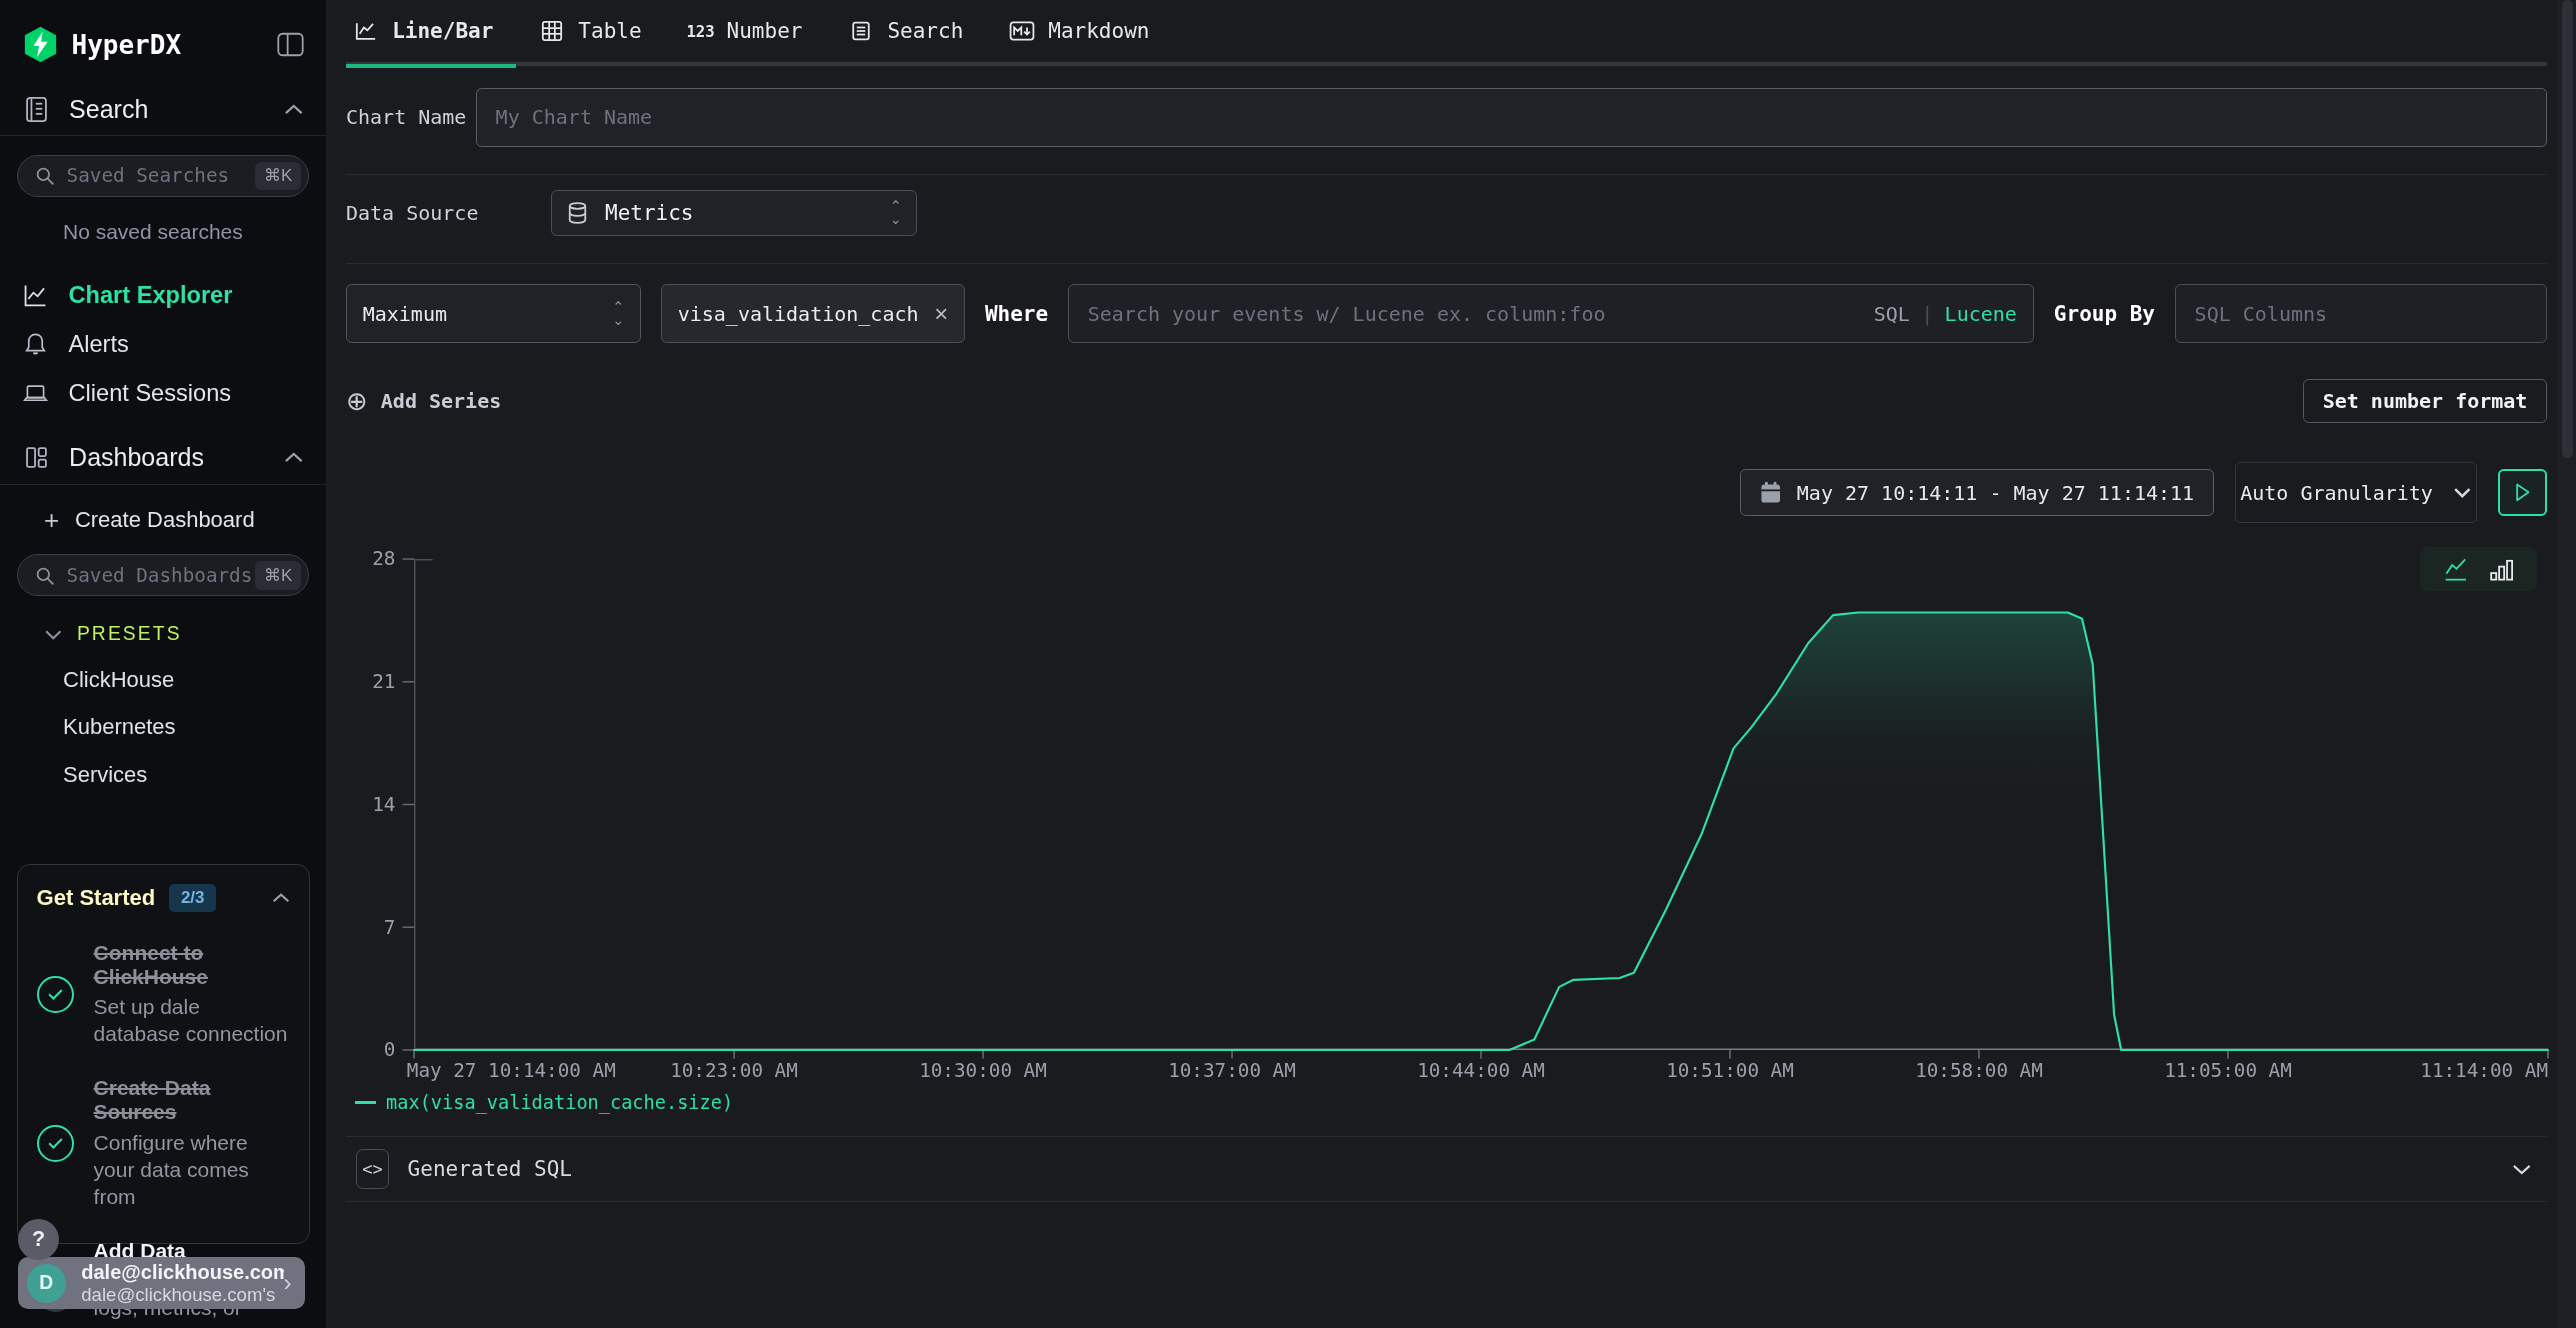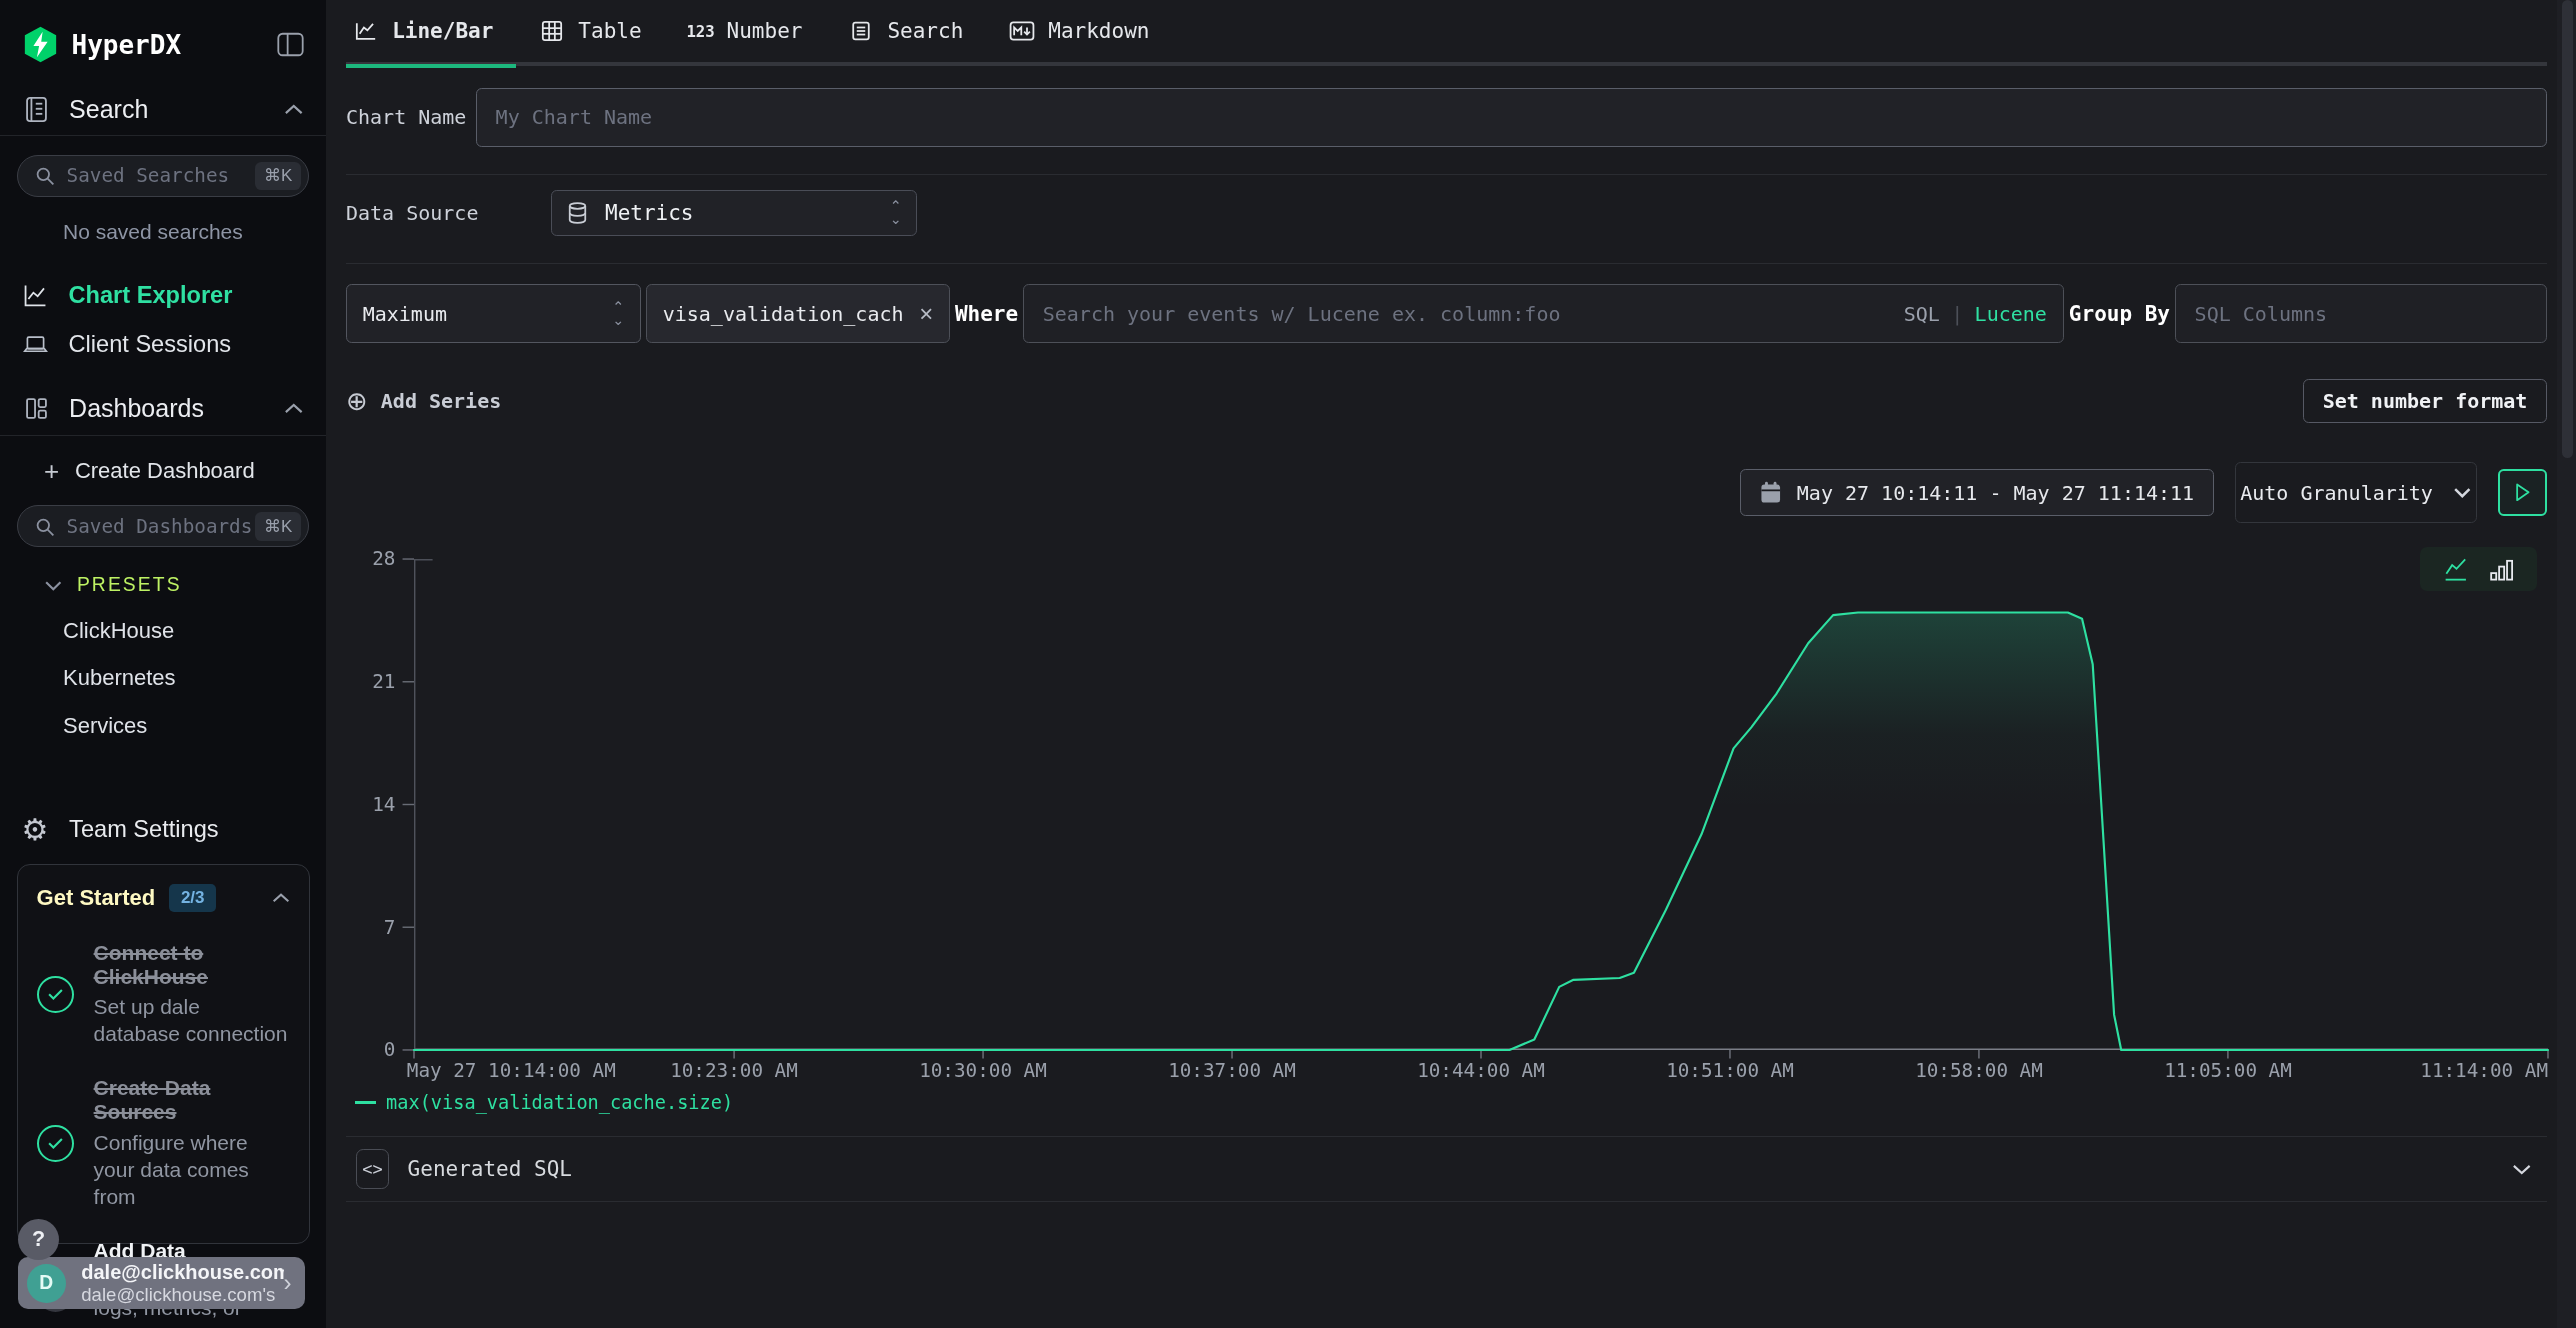--- a/index.html
+++ b/index.html
@@ -104,21 +104,21 @@
   .hdivider { border-top:1.4px solid #2a2c31; margin-top:27px; }
 
   .row-datasource { display:flex; align-items:center; margin-top:15.7px; }
   .row-datasource .field-label { width:205px; flex:0 0 205px; }
   .select-box { display:flex; align-items:center; background:#212227; border:1.4px solid #4a4d57; border-radius:5.7px; cursor:pointer; }
   .ds-select { width:366px; height:46px; padding:0 14.3px; }
   .ds-select .db-icon { width:23px; height:24px; color:#c9cdd5; }
   .ds-select .sel-text { font-family:"DejaVu Sans Mono",monospace; font-size:21px; color:#f0f2f5; margin-left:15.7px; flex:1; }
   .updown { color:#8b91a0; font-size:14.3px; line-height:13px; text-align:center; }
 
-  .row-series { display:flex; align-items:center; margin-top:20px; gap:5px; }
+  .row-series { display:flex; align-items:center; margin-top:20px; gap:20px; }
   .agg-select { width:295px; height:59px; padding:0 15.7px; border-color:#53565f; }
   .agg-select .sel-text { font-family:"DejaVu Sans Mono",monospace; font-size:20px; color:#e9ebef; flex:1; }
   .metric-tag { display:flex; align-items:center; height:59px; background:#27282e; border:1.4px solid #4d5058; border-radius:5.7px; padding:0 15.7px; }
   .metric-tag .tag-text { font-family:"DejaVu Sans Mono",monospace; font-size:20px; color:#e9ebef; }
   .metric-tag .tag-x { color:#b6bbc5; font-size:24px; margin-left:15.7px; cursor:pointer; }
   .bold-label { font-family:"DejaVu Sans Mono",monospace; font-size:21px; font-weight:bold; color:#ffffff; white-space:nowrap; }
   .where-wrap { flex:1; position:relative; display:flex; align-items:center; }
   input.mid-input {
     width:100%; height:59px; background:#1f2025; border:1.4px solid #4d5058; border-radius:5.7px;
     color:#e9ebef; font-family:"DejaVu Sans Mono",monospace; font-size:20px; padding:0 215px 0 18.6px; outline:none;
@@ -223,20 +223,29 @@
 
   <div class="nav-list">
     <div class="nav-item active">
       <span class="nav-icon">
         <svg width="27" height="27" viewBox="0 0 38 38" fill="none" stroke="currentColor" stroke-width="2.5">
           <polyline points="5,5 5,33 33,33"></polyline>
             <polyline points="9,24 16,15 22,20 31,9"></polyline>
         </svg>
       </span>
       <span class="nav-label">Chart Explorer</span>
+    </div>
+    <div class="nav-item">
+      <span class="nav-icon">
+        <svg width="27" height="27" viewBox="0 0 40 40" fill="none" stroke="currentColor" stroke-width="2.5">
+          <path d="M20 5 C13.5 5 10 10 10 16 L10 24 L7 29 L33 29 L30 24 L30 16 C30 10 26.5 5 20 5 Z"></path>
+          <path d="M17 32 a3.5 3.5 0 0 0 6 0" fill="currentColor"></path>
+        </svg>
+      </span>
+      <span class="nav-label">Alerts</span>
     </div>
     <div class="nav-item">
       <span class="nav-icon">
         <svg width="27" height="27" viewBox="0 0 40 40" fill="none" stroke="currentColor" stroke-width="2.5">
           <rect x="8" y="9" width="24" height="17" rx="2"></rect>
             <path d="M4 30 L36 30 L33 26 L7 26 Z"></path>
         </svg>
       </span>
       <span class="nav-label">Client Sessions</span>
     </div>

